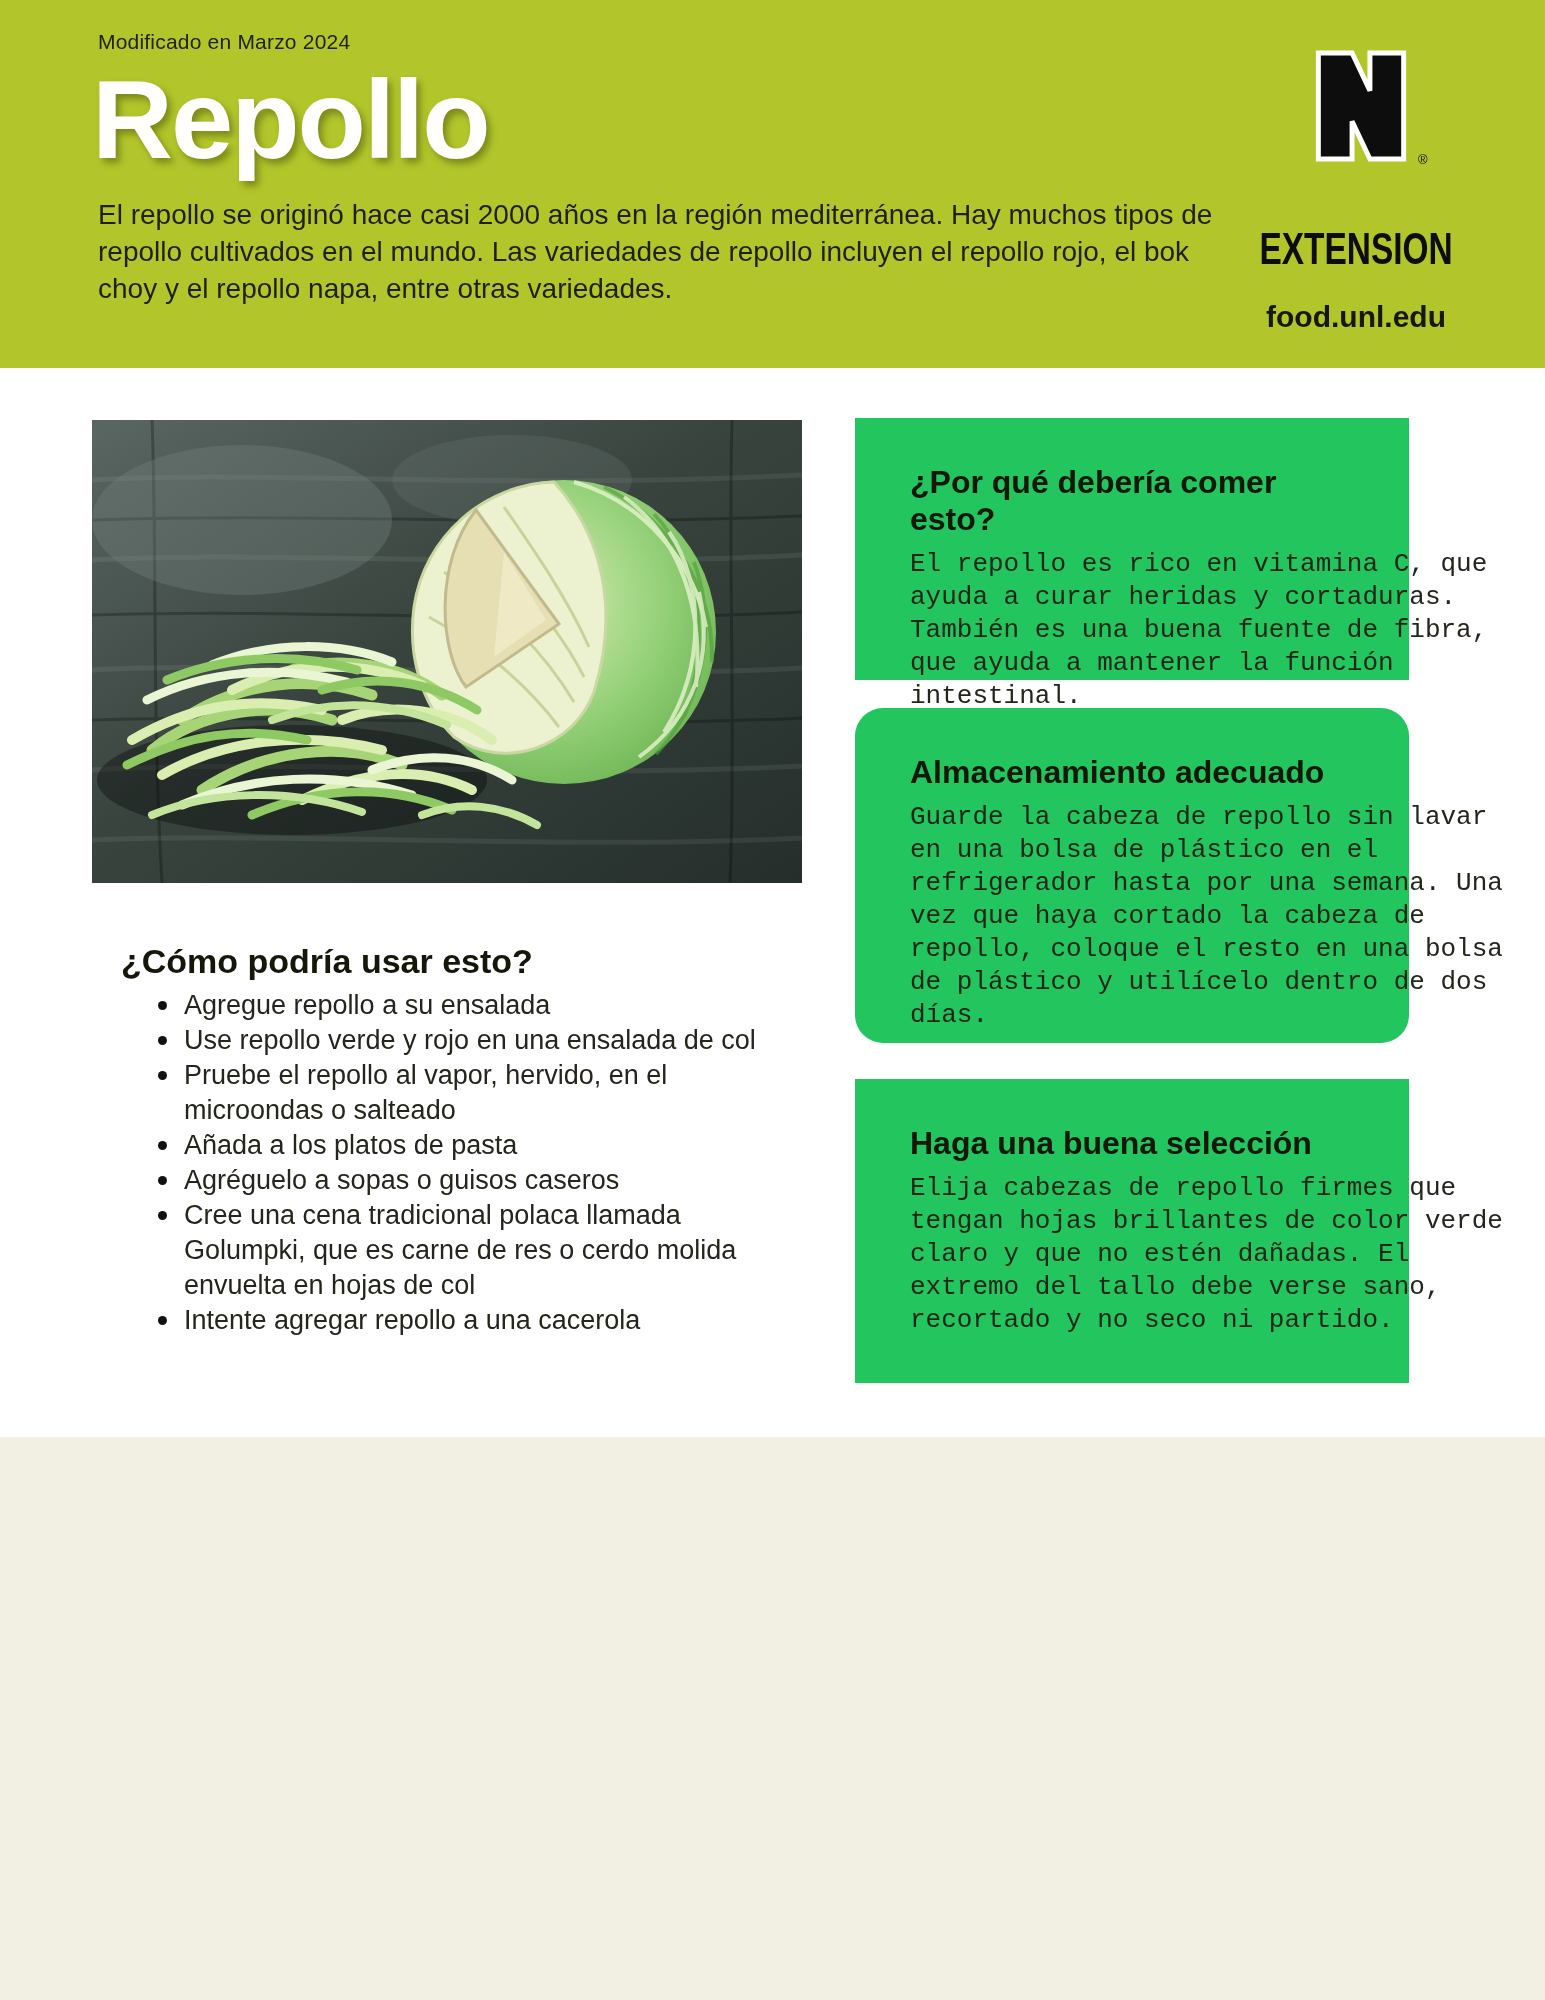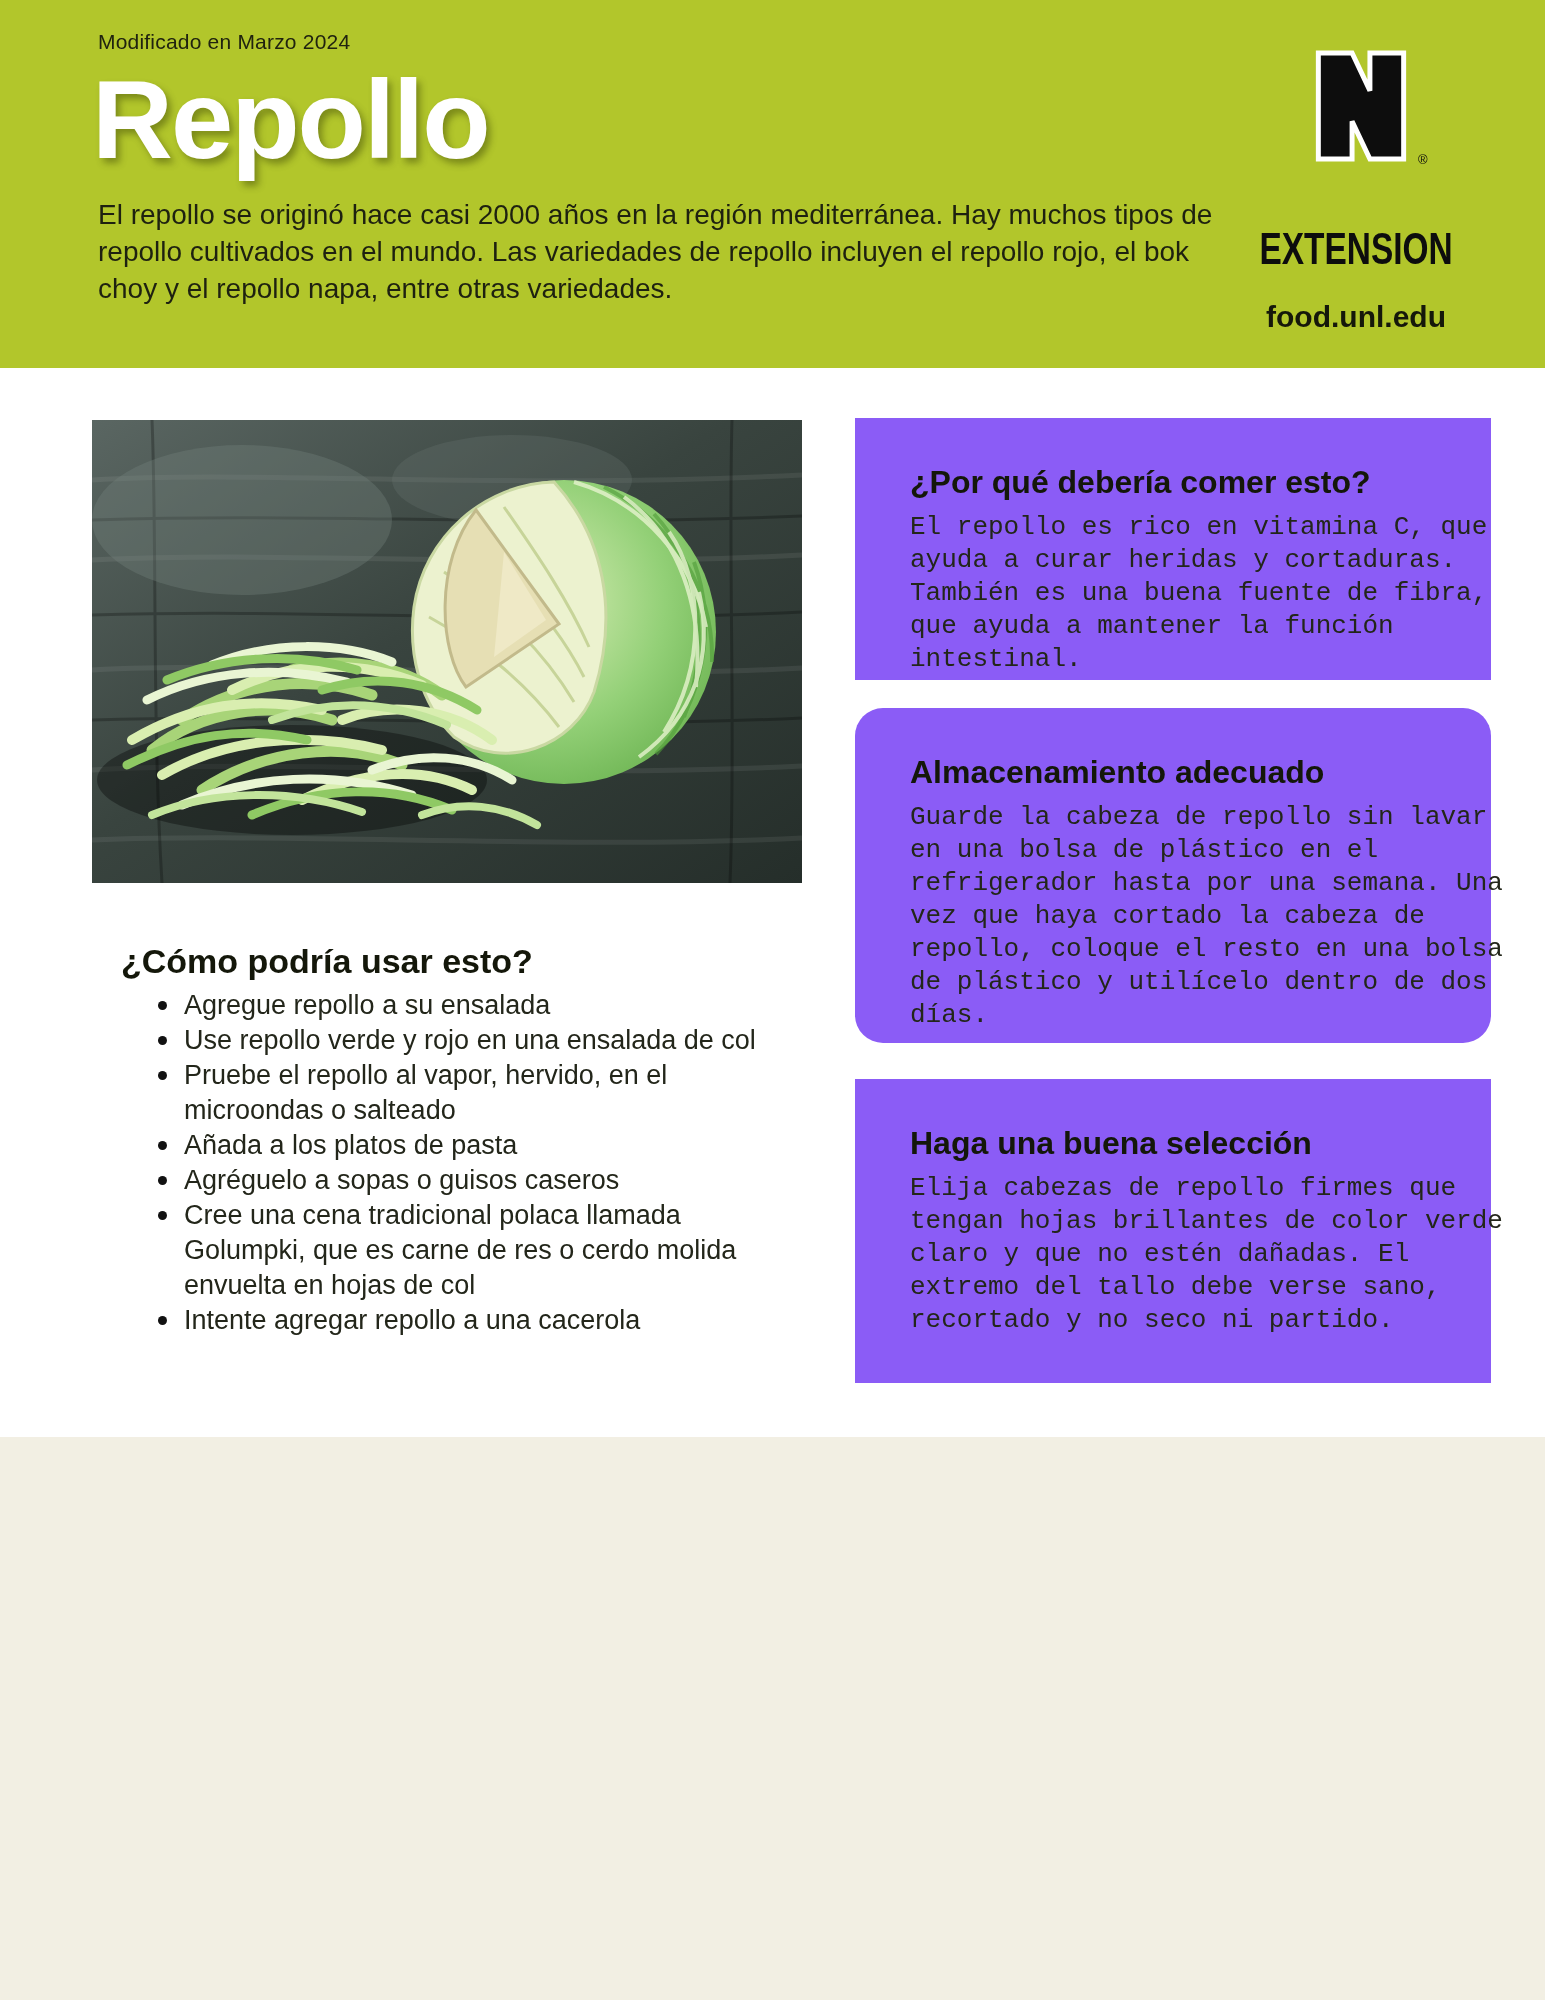--- a/index.html
+++ b/index.html
@@ -18,21 +18,21 @@
   .brand-reg{position:absolute;left:212px;top:152px;font-size:13px;color:#0d0d0d;}
   .brand-extension{position:absolute;left:0;top:188px;width:300px;text-align:center;
                    font-size:44px;font-weight:bold;color:#0d0d0d;letter-spacing:0;margin-top:36px;}
   .brand-extension .sq{display:inline-block;transform:scaleX(.76);transform-origin:50% 50%;}
   .brand-site{position:absolute;left:0;top:300px;width:300px;text-align:center;font-size:30px;font-weight:bold;color:#15180a;}
 
   
   .photo{position:absolute;left:92px;top:420px;width:710px;height:463px;}
 
   
-  .info-box{position:absolute;left:855px;width:636px;background:#8b5cf6;box-sizing:border-box;
+  .info-box{position:absolute;left:855px;width:554px;background:#22c55e;box-sizing:border-box;
             padding:46px 55px 0 55px;}
   .box-1{top:418px;height:262px;}
   .box-2{top:708px;height:335px;border-radius:28px;}
   .box-3{top:1079px;height:304px;}
   .info-box h2{margin:0 0 10px 0;font-size:32px;font-weight:bold;color:#14170a;}
   .info-box p{margin:0;font-size:26px;line-height:33px;color:#23261a;width:600px;font-family:Liberation Mono, monospace;}
 
   
   .usage-title{position:absolute;left:121px;top:942px;font-size:34px;font-weight:bold;color:#14170a;}
   .usage-list{position:absolute;left:140px;top:972px;width:640px;margin:16px;padding:0;list-style:none;}

